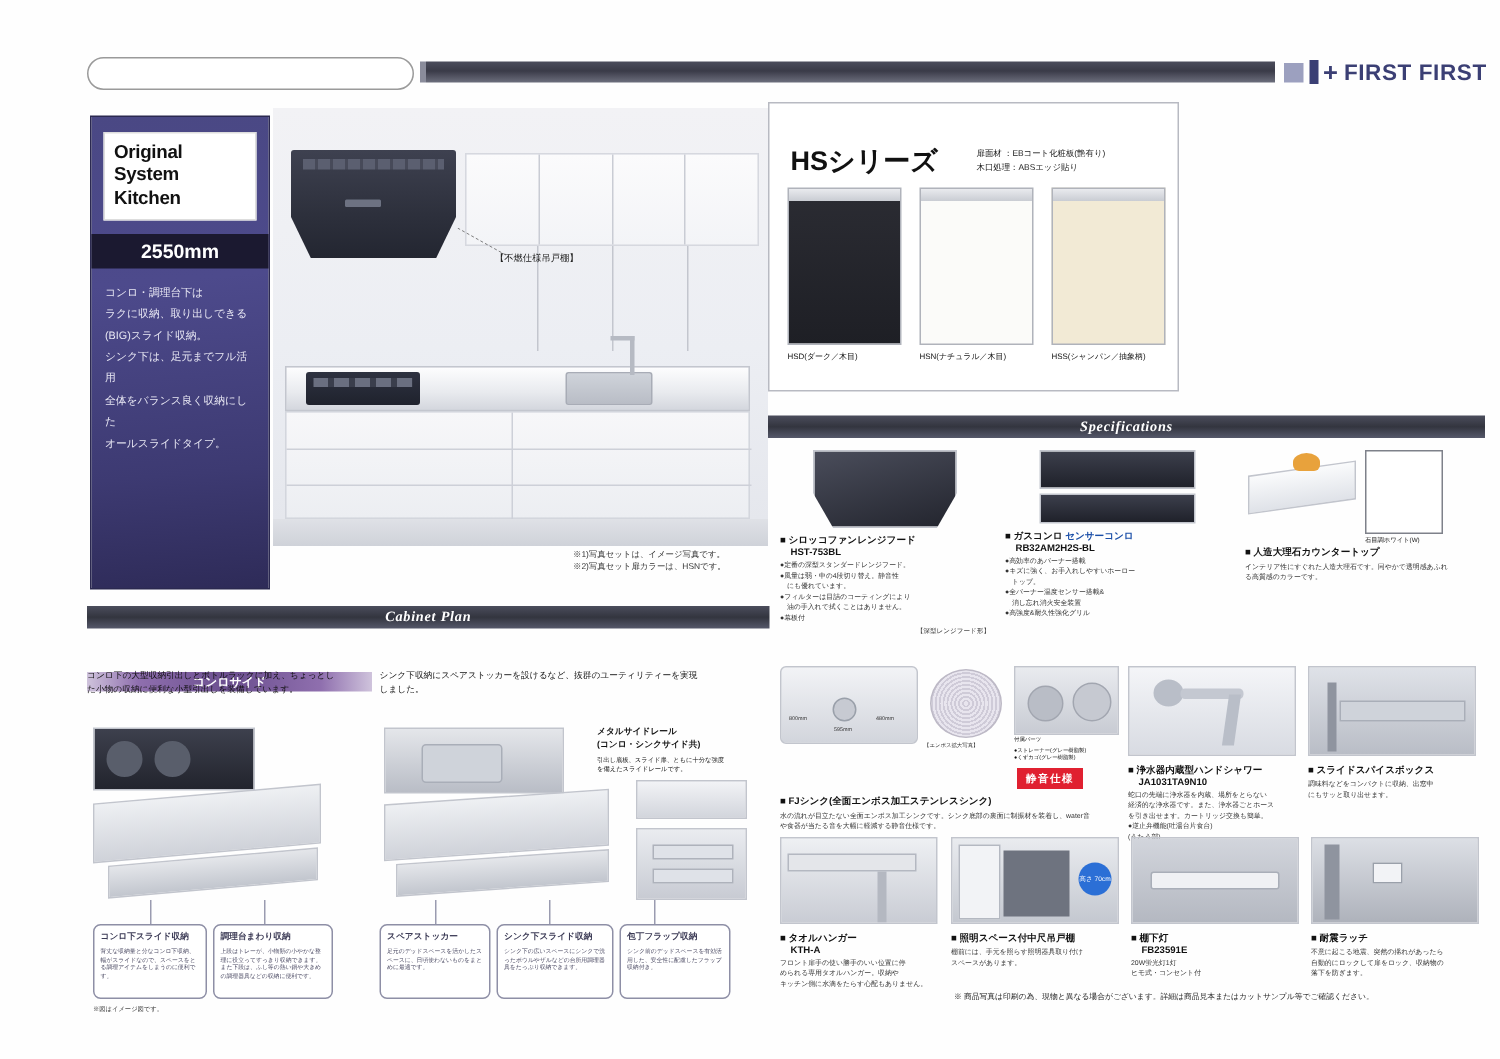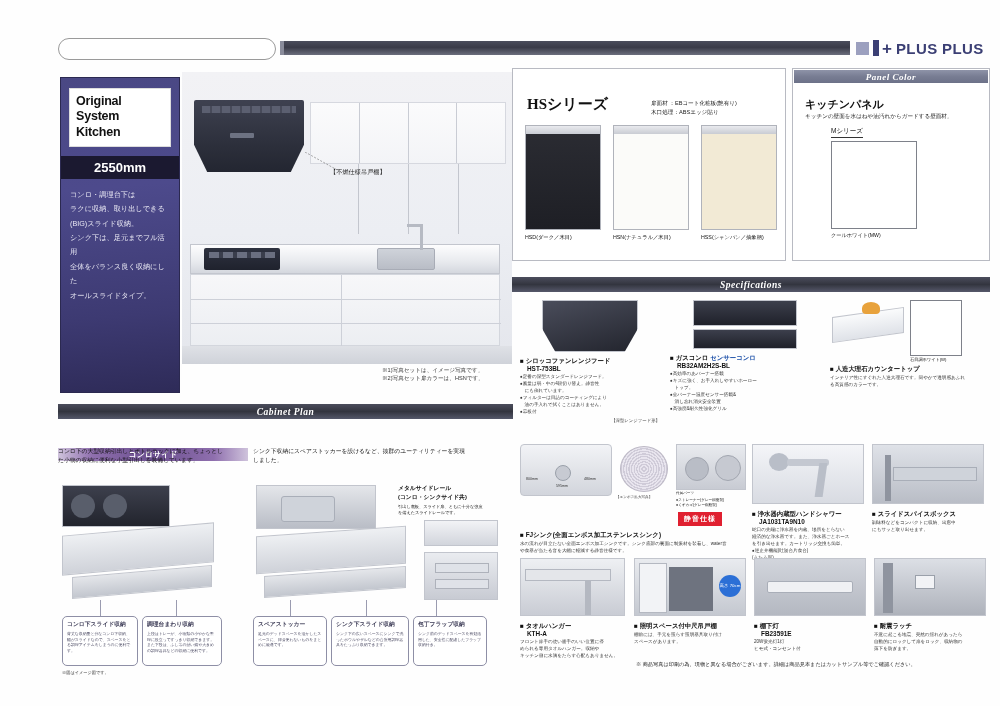--- a/index.html
+++ b/index.html
@@ -148,21 +148,21 @@
     display:flex; align-items:center; justify-content:center;
     letter-spacing:.5px;
   }
 
   
   .face-panel {
     position:absolute; left:512px; top:68px; width:274px; height:193px;
     border:1px solid #b8bac2; background:#fff;
   }
   .face-panel .sec-bar { height:13px; font-size:9px; margin:1px; }
-  .face-series { position:absolute; left:14px; top:26px; font-size:15px; font-weight:bold; color:#111;font-family:Liberation Serif, serif; }
+  .face-series { position:absolute; left:14px; top:26px; font-size:18px; font-weight:bold; color:#111; }
   .face-mat { position:absolute; left:138px; top:30px; font-size:5.6px; line-height:1.6; color:#222; }
   .swatches { position:absolute; left:12px; top:56px; display:flex; gap:12px; }
   .sw { width:76px; }
   .sw .chip { height:105px; border:1px solid #b0b3bb; position:relative; }
   .sw .chip:before{
     content:""; position:absolute; left:0; top:0; right:0; height:8px;
     background: linear-gradient(180deg,#e9eaee 0%,#c9ccd3 100%);
   }
   .sw .lbl { margin-top:4px; font-size:5.3px; color:#111; }
   .chip-d { background: linear-gradient(180deg,#2b2c33 0%,#1e1f25 100%); }
@@ -245,21 +245,21 @@
 <body>
 
 <div class="page">
 
   <div class="top-pill"></div>
   <div class="top-bar"></div>
   <div class="brand">
     <span class="sq1"></span>
     <span class="sq2"></span>
     <span class="plus">+</span>
-    <span class="txt">PLUS PLUS</span>
+    <span class="txt">FIRST FIRST</span>
   </div>
 
   <div class="sidebar">
     <div class="sidebar-title">
       <div>Original</div>
       <div>System Kitchen</div>
     </div>
     <div class="sidebar-size">2550mm</div>
     <div class="sidebar-body">
       <div>コンロ・調理台下は</div>
@@ -321,28 +321,20 @@
         <div class="chip chip-n"></div>
         <div class="lbl">HSN(ナチュラル／木目)</div>
       </div>
       <div class="sw">
         <div class="chip chip-s"></div>
         <div class="lbl">HSS(シャンパン／抽象柄)</div>
       </div>
     </div>
   </div>
 
-  <div class="panel-panel">
-    <div class="sec-bar">Panel Color</div>
-    <div class="pp-title">キッチンパネル</div>
-    <div class="pp-sub">キッチンの壁面を水はねや油汚れからガードする壁面材。</div>
-    <div class="pp-series">Mシリーズ</div>
-    <div class="pp-chip"></div>
-    <div class="pp-lbl">クールホワイト(MW)</div>
-  </div>
 
   <div class="sec-bar-dark spec-bar">Specifications</div>
 
   <div class="spec-wrap">
 
     <div class="spec-item" style="left:8px; top:4px; width:140px;">
       <div class="ph ph-dark" style="width:96px;height:52px;margin:0 auto 4px;clip-path:polygon(0 0,100% 0,100% 55%,86% 100%,14% 100%,0 55%)"></div>
       <div class="spec-title">
         ■ <span>シロッコファンレンジフード</span>
       </div>

